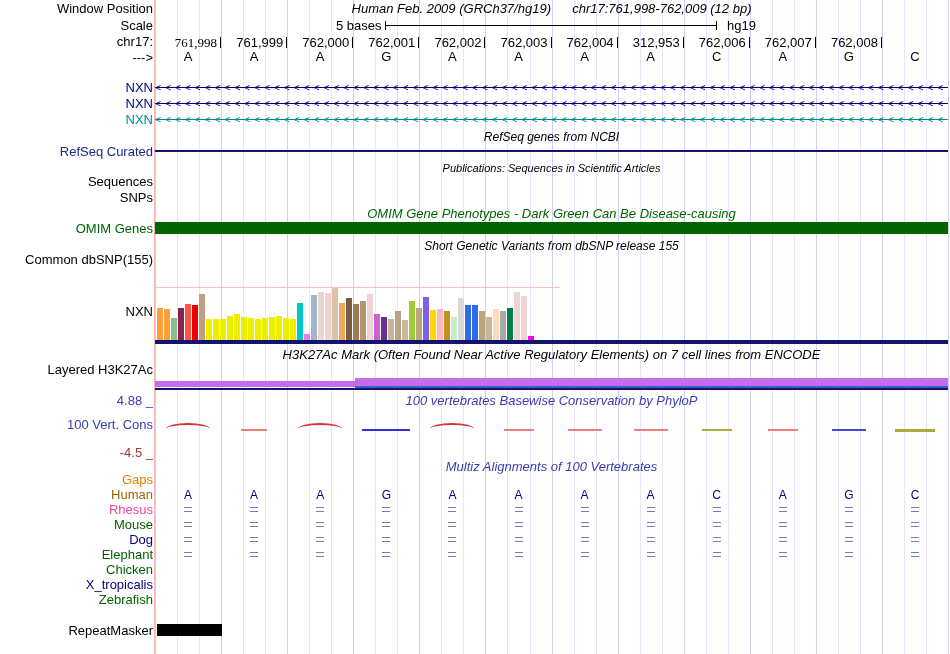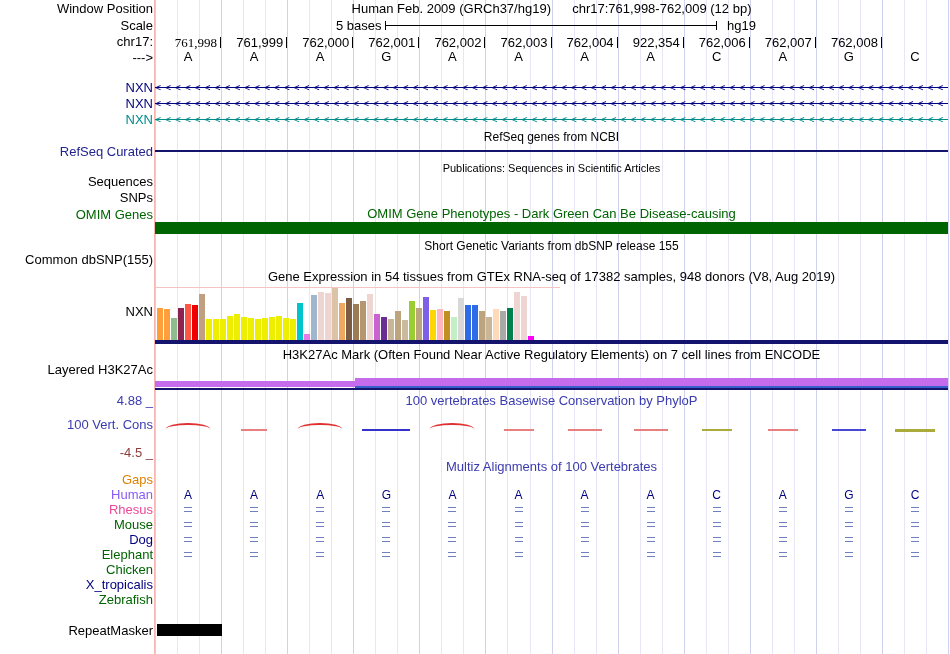--- a/index.html
+++ b/index.html
@@ -1,20 +1,20 @@
 <!DOCTYPE html>
 <html><head>
 <meta charset="utf-8">
 <style>
   html,body{margin:0;padding:0;background:#fff;}
   #screen{position:relative;width:950px;height:654px;background:#fff;overflow:hidden;
           font-family:"Liberation Sans","DejaVu Sans",sans-serif;color:#000;}
   .abs{position:absolute;}
   .lbl{position:absolute;right:797px;white-space:nowrap;font-size:13px;line-height:14px;text-align:right;}
-  .ctitle{position:absolute;left:155px;width:793px;text-align:center;font-size:13px;line-height:14px;white-space:nowrap;}
+  .ctitle{position:absolute;left:155px;width:793px;text-align:center;font-size:13px;line-height:14px;white-space:nowrap;font-style:italic;}
   .gridline{position:absolute;top:0;width:1px;height:654px;}
   .tick{position:absolute;width:1px;height:11px;background:#000;}
   .coordnum{position:absolute;font-size:13px;line-height:13px;white-space:nowrap;}
   .baseletter{position:absolute;font-size:13px;line-height:13px;transform:translateX(-50%);}
   .arrowrow{position:absolute;left:155px;width:793px;height:13px;overflow:hidden;white-space:nowrap;
             font-family:"DejaVu Sans Mono",monospace;font-size:10px;line-height:13px;letter-spacing:3.88px;}
   .bar{position:absolute;width:6px;}
   .matchmark{position:absolute;width:8px;height:5px;border-top:1.5px solid #6F7FBF;border-bottom:1.5px solid #6F7FBF;box-sizing:border-box;}
   .mzletter{position:absolute;font-size:12px;line-height:13px;transform:translateX(-50%);}
 </style>
@@ -87,21 +87,21 @@
       <div class="coordnum" style="right: 600.8px; top: 36px;">762,000</div>
       <div class="tick" style="left: 418.3px; top: 37px;"></div>
       <div class="coordnum" style="right: 534.7px; top: 36px;">762,001</div>
       <div class="tick" style="left: 484.4px; top: 37px;"></div>
       <div class="coordnum" style="right: 468.6px; top: 36px;">762,002</div>
       <div class="tick" style="left: 550.5px; top: 37px;"></div>
       <div class="coordnum" style="right: 402.5px; top: 36px;">762,003</div>
       <div class="tick" style="left: 616.6px; top: 37px;"></div>
       <div class="coordnum" style="right: 336.4px; top: 36px;">762,004</div>
       <div class="tick" style="left: 682.7px; top: 37px;"></div>
-      <div class="coordnum" style="right: 270.3px; top: 36px;">922,354</div>
+      <div class="coordnum" style="right: 270.3px; top: 36px;">312,953</div>
       <div class="tick" style="left: 748.8px; top: 37px;"></div>
       <div class="coordnum" style="right: 204.3px; top: 36px;">762,006</div>
       <div class="tick" style="left: 814.8px; top: 37px;"></div>
       <div class="coordnum" style="right: 138.2px; top: 36px;">762,007</div>
       <div class="tick" style="left: 880.9px; top: 37px;"></div>
       <div class="coordnum" style="right: 72.1px; top: 36px;">762,008</div>
     </div>
 
   <div class="lbl" style="top:51px;">---&gt;</div>
   <div id="seqlayer">
@@ -130,27 +130,26 @@
 
   <div class="ctitle" style="top:130px;font-size:12px;">RefSeq genes from NCBI</div>
   <div class="lbl" style="top:145px;color:#22238E;">RefSeq Curated</div>
   <div class="abs" style="left:155px;top:150px;width:793px;height:2px;background:#14146E;"></div>
 
   <div class="ctitle" style="top:161px;font-size:11px;">Publications: Sequences in Scientific Articles</div>
   <div class="lbl" style="top:175px;">Sequences</div>
   <div class="lbl" style="top:191px;">SNPs</div>
 
   <div class="ctitle" style="top:207px;color:#006400;">OMIM Gene Phenotypes - Dark Green Can Be Disease-causing</div>
-  <div class="lbl" style="top:208px;color:#006400;">OMIM Genes</div>
+  <div class="lbl" style="top:222px;color:#006400;">OMIM Genes</div>
   <div class="abs" style="left:155px;top:222px;width:793px;height:12px;background:#006400;"></div>
 
   <div class="ctitle" style="top:239px;font-size:12px;">Short Genetic Variants from dbSNP release 155</div>
   <div class="lbl" style="top:253px;">Common dbSNP(155)</div>
 
-  <div class="ctitle" style="top:270px;">Gene Expression in 54 tissues from GTEx RNA-seq of 17382 samples, 948 donors (V8, Aug 2019)</div>
   <div class="lbl" style="top:305px;">NXN</div>
   <div class="abs" style="left:155px;top:287px;width:405px;height:1px;background:#F6C3C3;"></div>
   <div id="gtexlayer">
       <div class="bar" style="left: 157px; top: 308px; height: 32px; background: rgb(255, 159, 60);"></div>
       <div class="bar" style="left: 164px; top: 309px; height: 31px; background: rgb(255, 159, 60);"></div>
       <div class="bar" style="left: 171px; top: 318px; height: 22px; background: rgb(143, 188, 143);"></div>
       <div class="bar" style="left: 178px; top: 308px; height: 32px; background: rgb(139, 34, 82);"></div>
       <div class="bar" style="left: 185px; top: 304px; height: 36px; background: rgb(255, 85, 68);"></div>
       <div class="bar" style="left: 192px; top: 305px; height: 35px; background: rgb(238, 0, 0);"></div>
       <div class="bar" style="left: 199px; top: 294px; height: 46px; background: rgb(192, 160, 128);"></div>
@@ -226,21 +225,21 @@
       <div class="abs" style="left: 633.6px; top: 429px; width: 34px; height: 2px; background: rgb(232, 128, 128);"></div>
       <div class="abs" style="left: 701.7px; top: 429px; width: 30px; height: 2px; background: rgb(171, 171, 60);"></div>
       <div class="abs" style="left: 767.8px; top: 429px; width: 30px; height: 2px; background: rgb(232, 128, 128);"></div>
       <div class="abs" style="left: 831.9px; top: 429px; width: 34px; height: 2px; background: rgb(72, 72, 216);"></div>
       <div class="abs" style="left: 895px; top: 429px; width: 40px; height: 3px; background: rgb(171, 171, 60);"></div>
     </div>
 
   <div class="ctitle" style="top:460px;color:#3B3BB0;">Multiz Alignments of 100 Vertebrates</div>
   <div id="multizlayer">
       <div class="lbl" style="top: 473px; color: rgb(224, 128, 0);">Gaps</div>
-      <div class="lbl" style="top: 488px; color: #8b5cf6; margin-left: 42px;">Human</div>
+      <div class="lbl" style="top: 488px; color: #a16207; margin-left: 42px;">Human</div>
       <div class="mzletter" style="left: 188px; top: 489px; color: rgb(0, 0, 128);">A</div>
       <div class="mzletter" style="left: 254.1px; top: 489px; color: rgb(0, 0, 128);">A</div>
       <div class="mzletter" style="left: 320.2px; top: 489px; color: rgb(0, 0, 128);">A</div>
       <div class="mzletter" style="left: 386.3px; top: 489px; color: rgb(0, 0, 128);">G</div>
       <div class="mzletter" style="left: 452.4px; top: 489px; color: rgb(0, 0, 128);">A</div>
       <div class="mzletter" style="left: 518.5px; top: 489px; color: rgb(0, 0, 128);">A</div>
       <div class="mzletter" style="left: 584.5px; top: 489px; color: rgb(0, 0, 128);">A</div>
       <div class="mzletter" style="left: 650.6px; top: 489px; color: rgb(0, 0, 128);">A</div>
       <div class="mzletter" style="left: 716.7px; top: 489px; color: rgb(0, 0, 128);">C</div>
       <div class="mzletter" style="left: 782.8px; top: 489px; color: rgb(0, 0, 128);">A</div>

